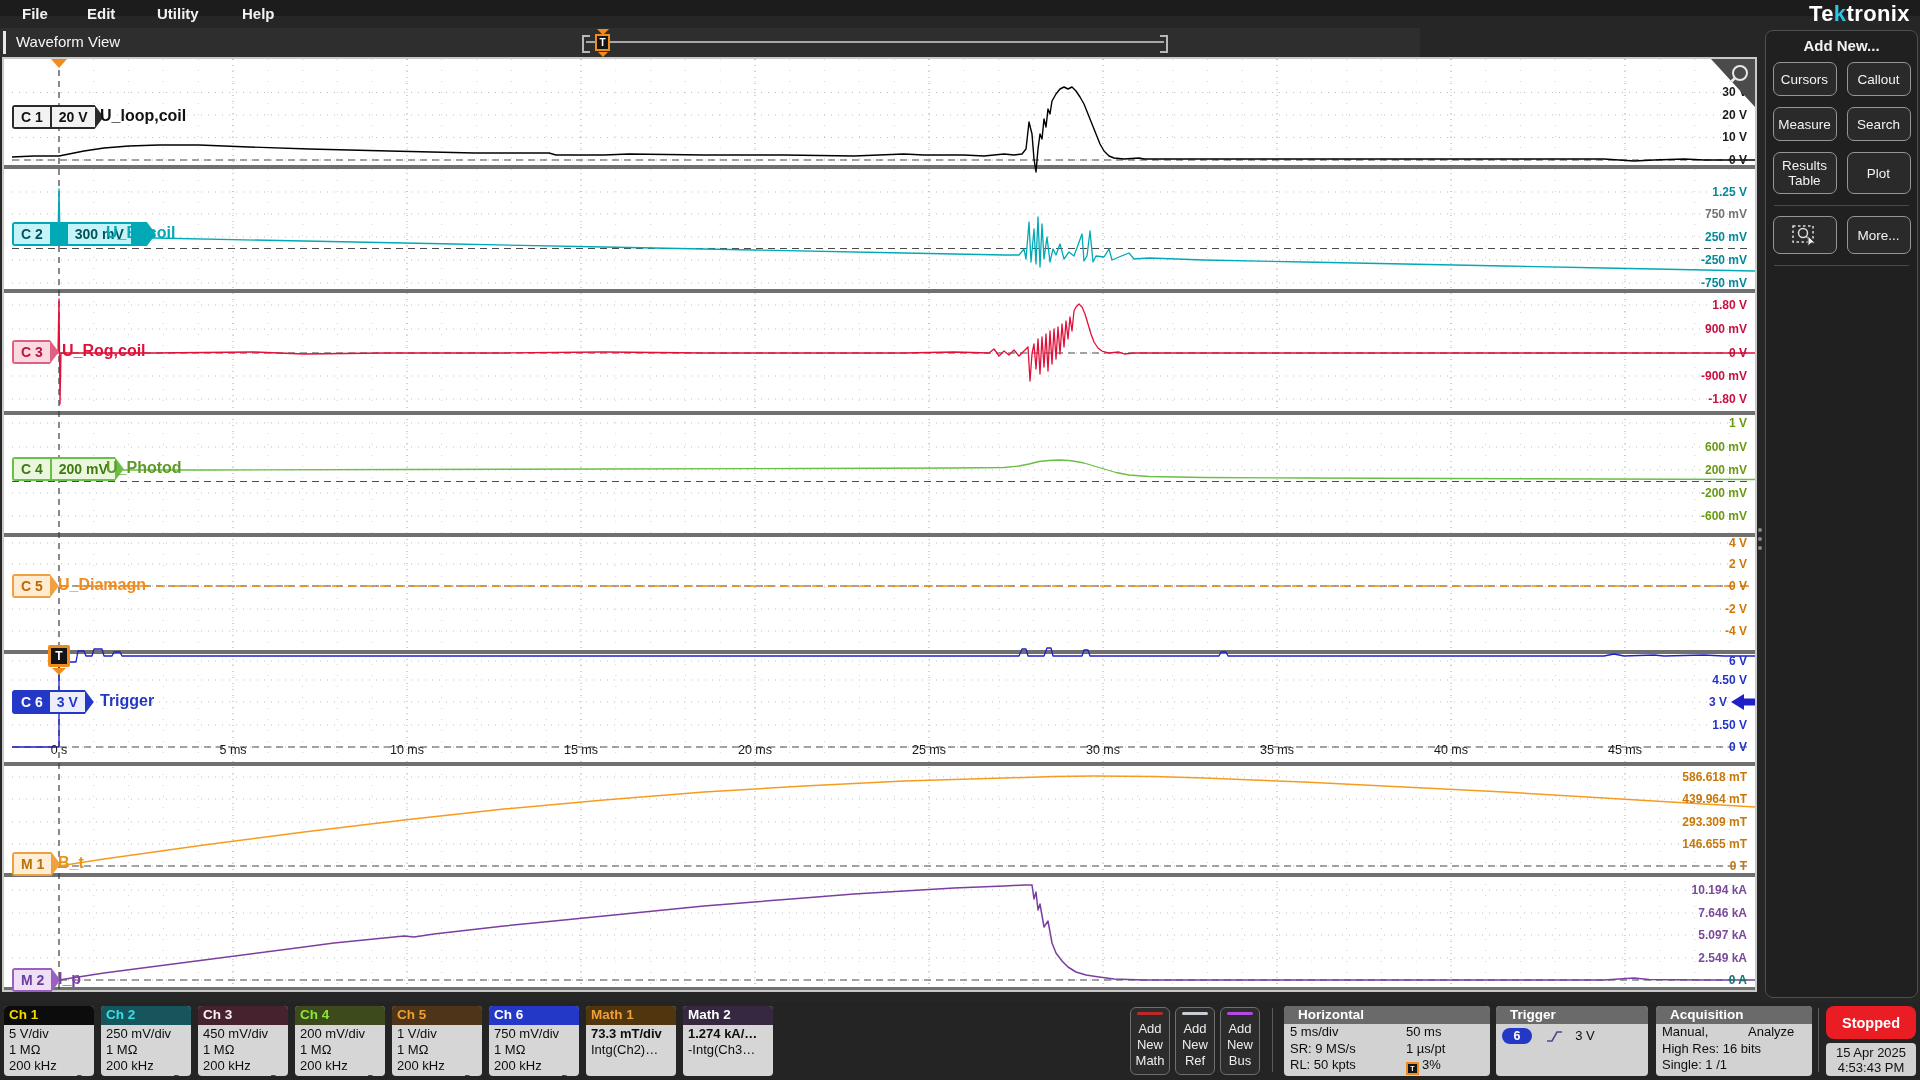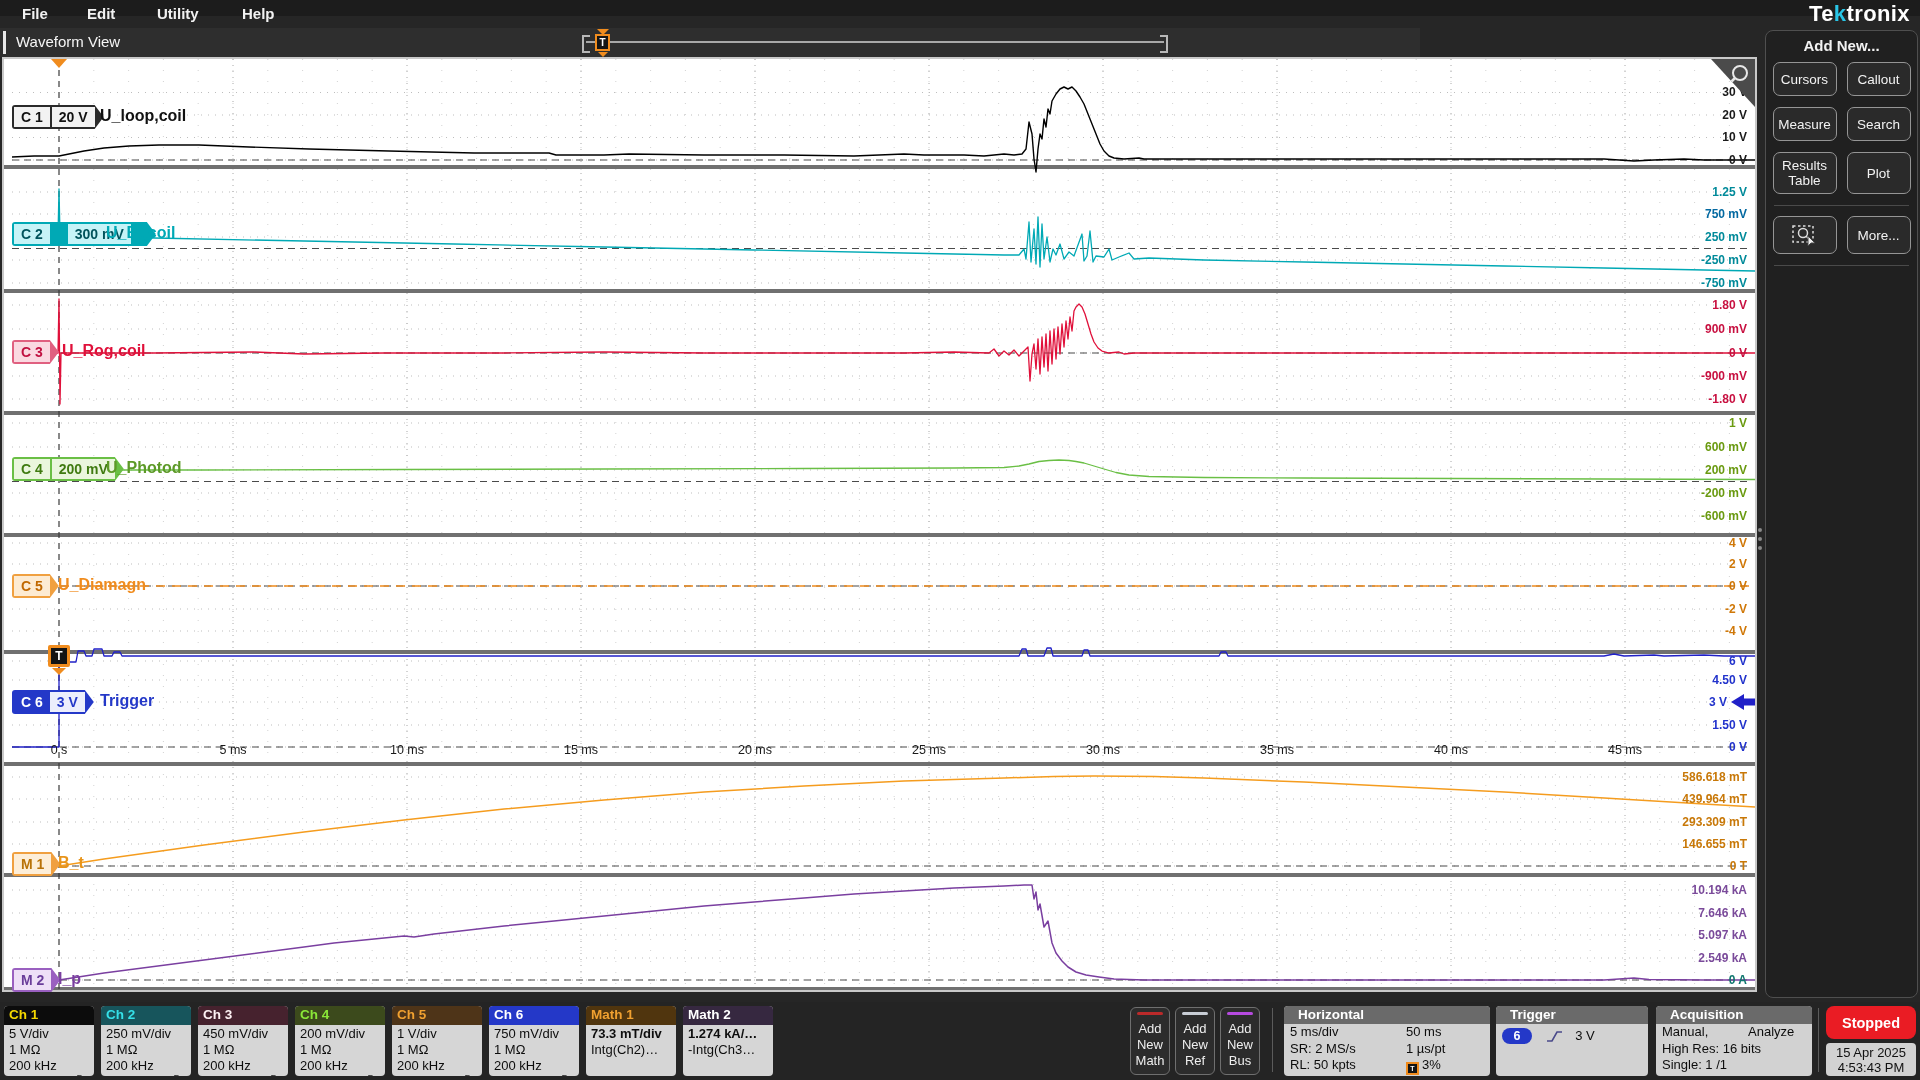--- a/index.html
+++ b/index.html
@@ -235,21 +235,21 @@
         <polyline fill="none" stroke-width="1.5" stroke-linejoin="round" points="8,921 55,921 100,914 200,901 300,888 330,884 360,881 400,877 410,878 430,875 500,867 550,862 600,857 650,852 700,847 750,843 800,839 850,835 900,832 950,829 1000,827 1020,826 1028,826 1030,840 1032,833 1034,851 1036,845 1040,868 1044,862 1048,884 1052,894 1058,902 1064,908 1072,913 1082,916 1095,918 1110,920 1140,921 1250,921 1450,921 1600,921 1630,919 1645,920.5 1700,921 1751,921" style="stroke: rgb(122, 63, 160);"></polyline>
 
         <polygon points="1727,643 1740,635 1740,639.5 1753,639.5 1753,646.5 1740,646.5 1740,651" style="fill: rgb(32, 32, 200);"></polygon>
       </svg>
 
       <div class="tick" style="top: 26px; color: rgb(26, 26, 26);">30 V</div>
       <div class="tick" style="top: 49px; color: rgb(26, 26, 26);">20 V</div>
       <div class="tick" style="top: 71px; color: rgb(26, 26, 26);">10 V</div>
       <div class="tick" style="top: 94px; color: rgb(26, 26, 26);">0 V</div>
       <div class="tick" style="top: 126px; color: rgb(0, 138, 154);">1.25 V</div>
-      <div class="tick" style="top: 148px; color: #0369a1;">750 mV</div>
+      <div class="tick" style="top: 148px; color: #737373;">750 mV</div>
       <div class="tick" style="top: 171px; color: rgb(0, 138, 154);">250 mV</div>
       <div class="tick" style="top: 194px; color: rgb(0, 138, 154);">-250 mV</div>
       <div class="tick" style="top: 217px; color: rgb(0, 138, 154);">-750 mV</div>
       <div class="tick" style="top: 239px; color: rgb(200, 16, 64);">1.80 V</div>
       <div class="tick" style="top: 263px; color: rgb(200, 16, 64);">900 mV</div>
       <div class="tick" style="top: 287px; color: rgb(200, 16, 64);">0 V</div>
       <div class="tick" style="top: 310px; color: rgb(200, 16, 64);">-900 mV</div>
       <div class="tick" style="top: 333px; color: rgb(200, 16, 64);">-1.80 V</div>
       <div class="tick" style="top: 357px; color: rgb(106, 154, 16);">1 V</div>
       <div class="tick" style="top: 381px; color: rgb(106, 154, 16);">600 mV</div>
@@ -464,21 +464,21 @@
 
     <div class="addbtn math" style="left:1130px">Add New Math</div>
     <div class="addbtn ref" style="left:1175px">Add New Ref</div>
     <div class="addbtn bus" style="left:1220px">Add New Bus</div>
 
     <div class="vdiv" style="left:1272px"></div>
 
     <div class="panel" style="left:1284px;width:206px">
       <div class="phd">Horizontal</div>
       <div class="prow"><span>5 ms/div</span><span class="rcol">50 ms</span></div>
-      <div class="prow"><span>SR: 2 MS/s</span><span class="rcol">1 µs/pt</span></div>
+      <div class="prow"><span>SR: 9 MS/s</span><span class="rcol">1 µs/pt</span></div>
       <div class="prow"><span>RL: 50 kpts</span><span class="rcol"><span class="minit">T</span><span>3%</span></span></div>
     </div>
 
     <div class="panel" style="left:1496px;width:152px">
       <div class="phd">Trigger</div>
       <div class="prow" style="margin-top:4px">
         <span class="srcpill">6</span>
         <svg width="18" height="14" style="vertical-align:-3px;margin-right:8px">
           <polyline points="1,12 6,12 11,3 16,3" fill="none" stroke="#4a4a8a" stroke-width="1.6"></polyline>
         </svg>

